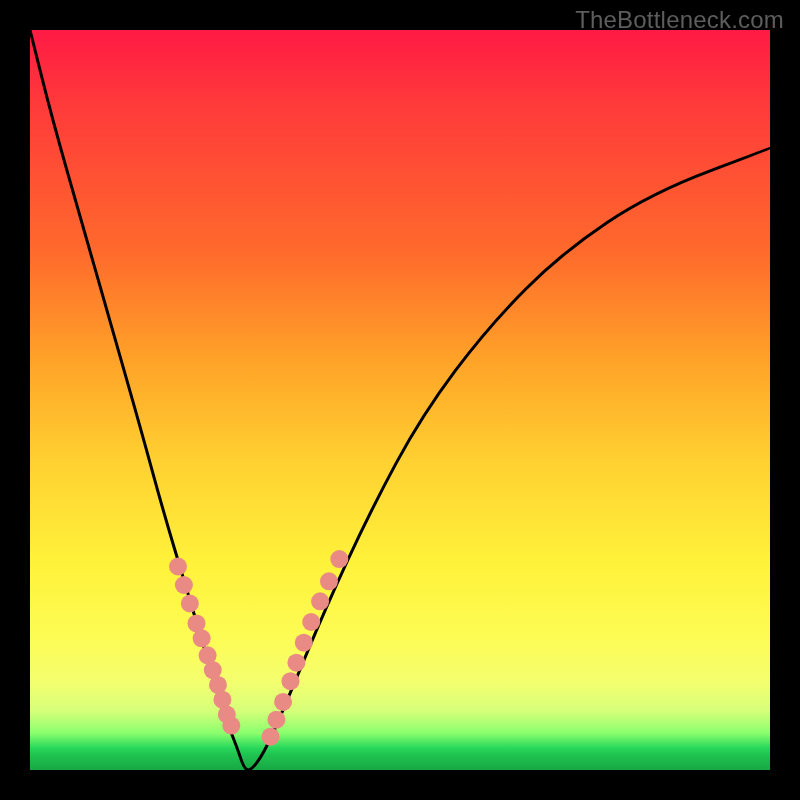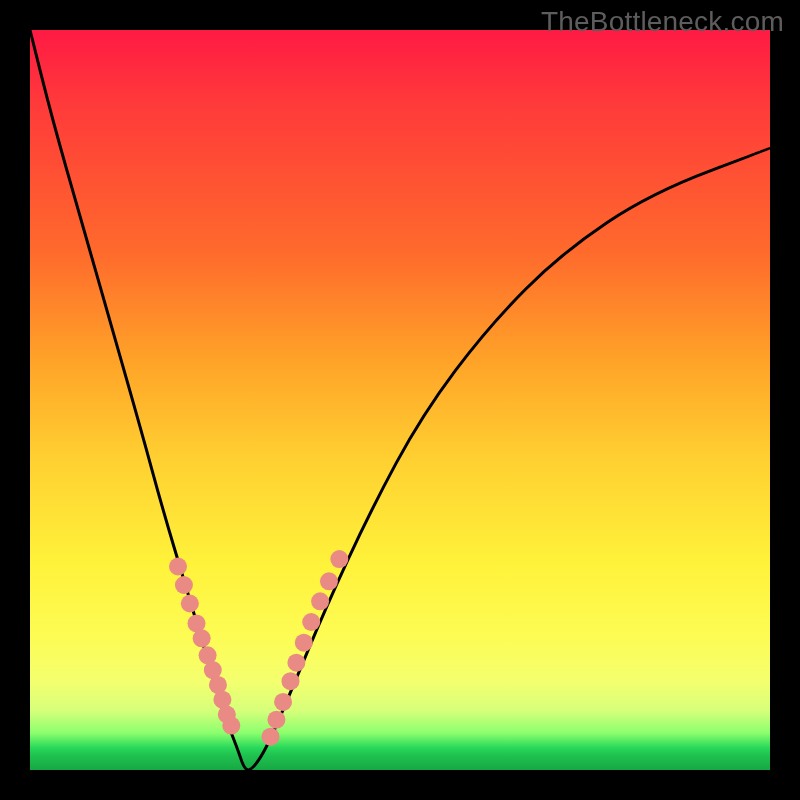--- a/index.html
+++ b/index.html
@@ -38,21 +38,21 @@
       #29d85a 97%,
       #1fc24f 98%,
       #17a844 100%
     );
   }
   .watermark {
     position: absolute;
     top: 6px;
     right: 16px;
     color: #5d5d5d;
-    font-size: 28px;
+    font-size: 24px;
     font-weight: 500;
     letter-spacing: 0.2px;
     user-select: none;
   }
   svg.curve {
     position: absolute;
     inset: 0;
     width: 740px;
     height: 740px;
     overflow: visible;

